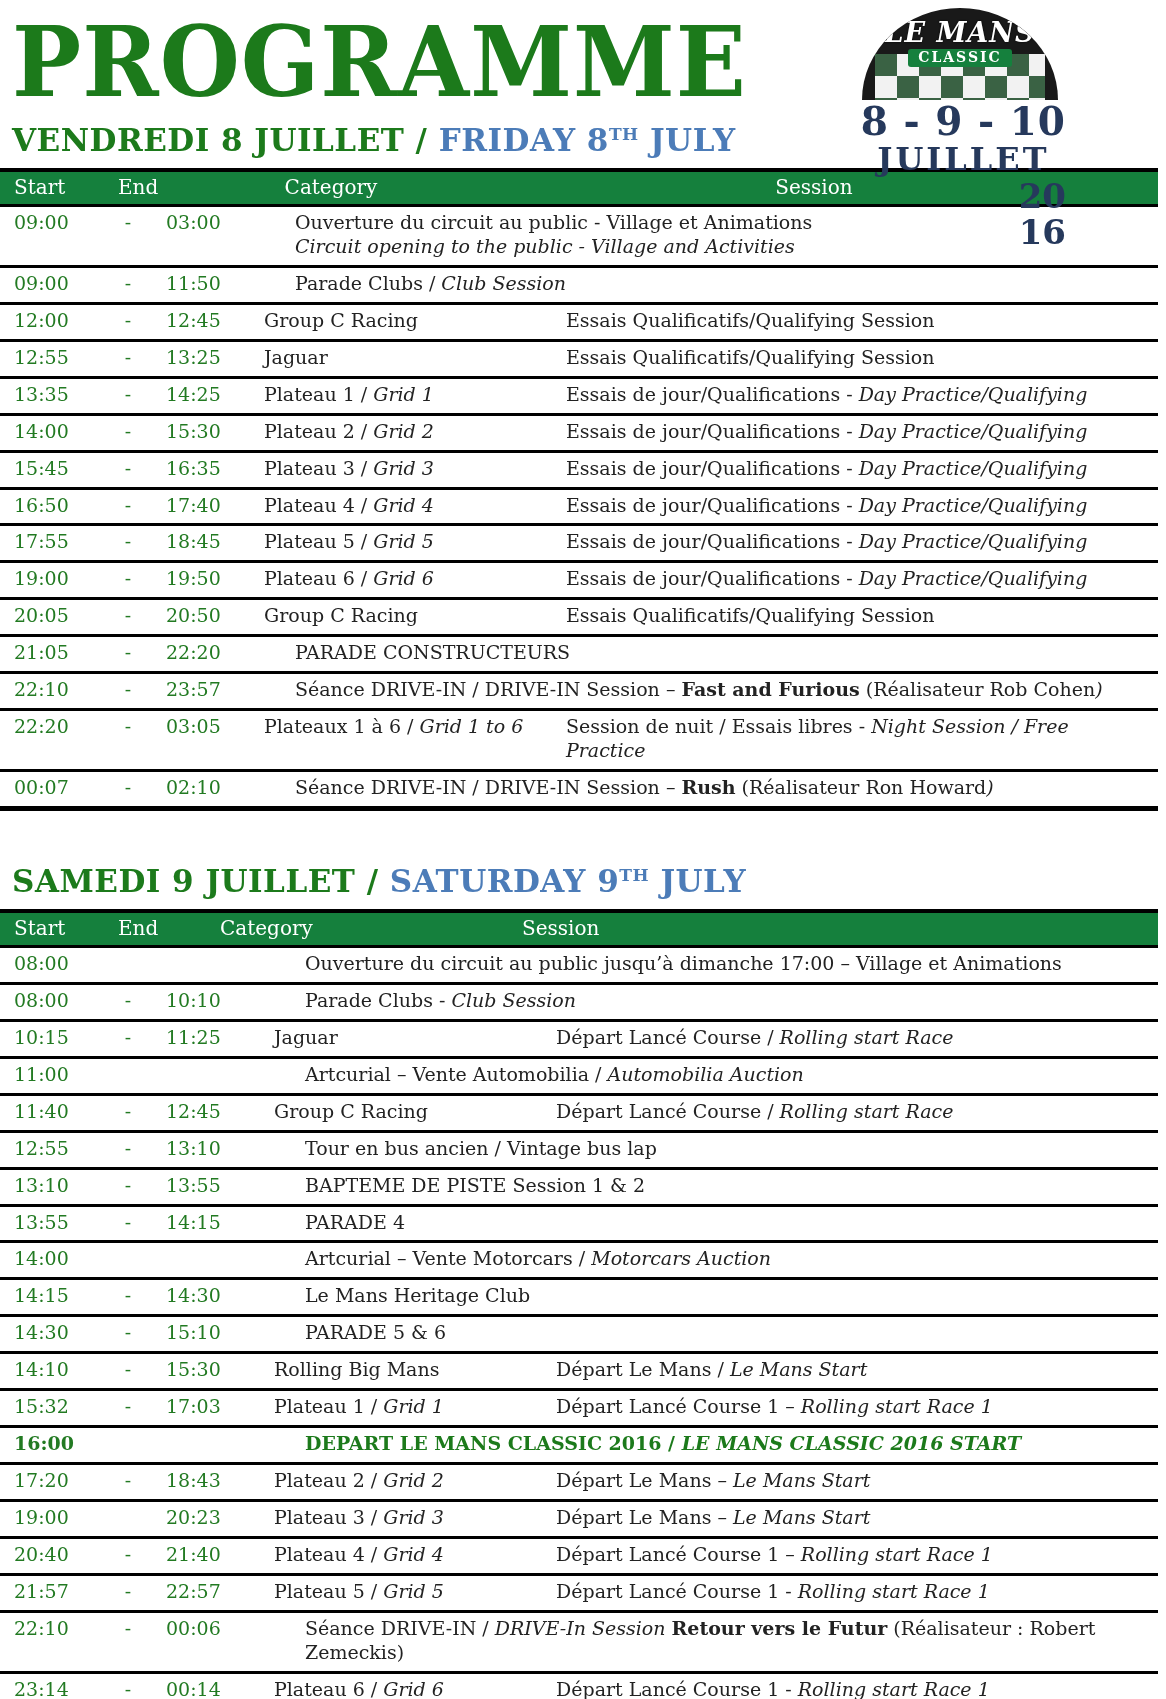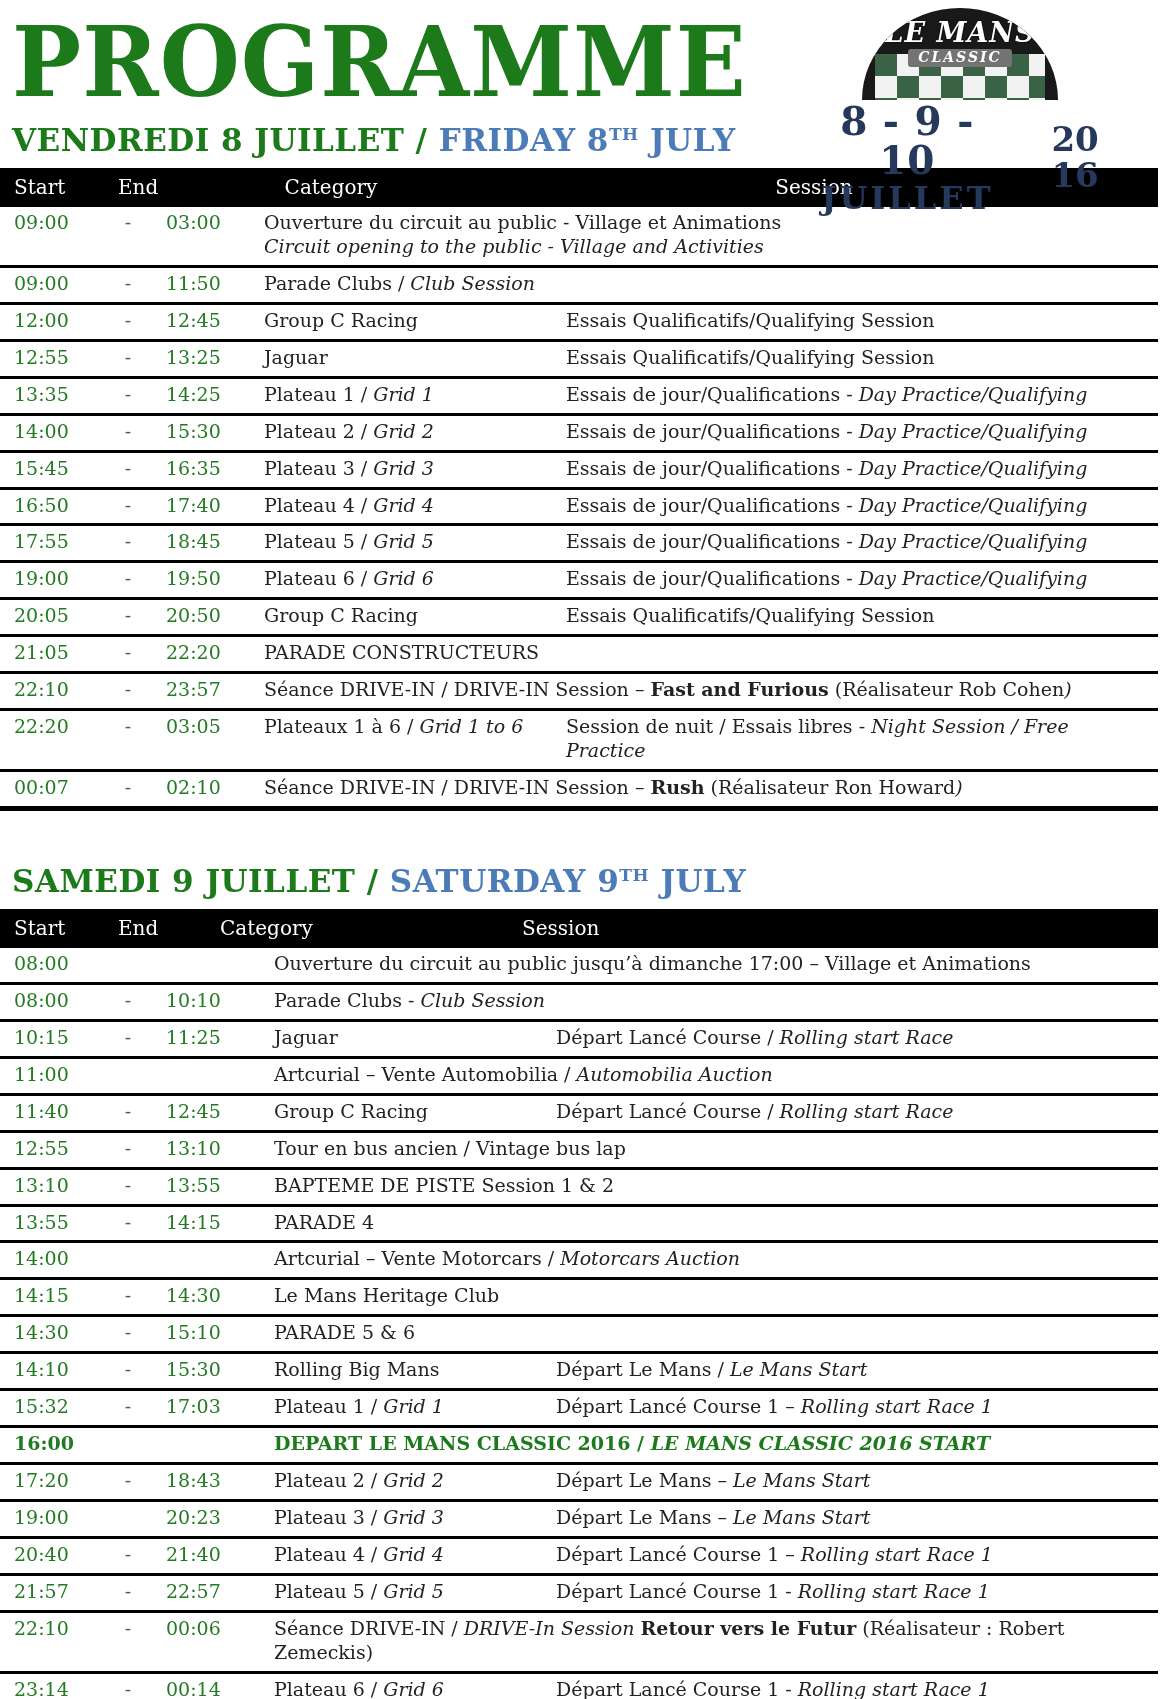--- a/index.html
+++ b/index.html
@@ -45,33 +45,33 @@
     background:repeating-conic-gradient(#f2f2f2 0% 25%, #3a6244 0% 50%);
     background-size:44px 44px;
   }
   .lm-text{
     position:relative;z-index:2;margin-top:9px;text-align:center;
     color:#fff;font-weight:bold;font-style:italic;font-size:27px;letter-spacing:1px;
     text-shadow:0 0 2px #000;
   }
   .cl-text{
     position:relative;z-index:2;margin:1px auto 0;width:max-content;
-    background:#737373;color:#fff;font-weight:bold;font-style:italic;
+    background:#15803d;color:#fff;font-weight:bold;
     font-size:14px;letter-spacing:2px;padding:0 10px 2px;border-radius:3px;
   }
-  .dates{display:flex;justify-content:center;align-items:center;margin-top:2px;color:#26395c;}
+  .dates{display:flex;justify-content:center;align-items:flex-end;margin-top:2px;color:#26395c;flex-direction:column;}
   .dates-left{text-align:center;}
   .d810{font-size:39px;font-weight:bold;line-height:1.0;letter-spacing:1px;}
   .juillet{font-size:32px;font-weight:bold;line-height:1.0;letter-spacing:3px;margin-top:2px;}
   .vline{width:3px;background:#26395c;margin:2px 7px;}
   .year{display:flex;flex-direction:column;justify-content:center;font-size:34px;font-weight:bold;line-height:1.05;margin-left:44px;}
   
   .sched{margin:0 8px 0 0;}
   .thead{
-    display:grid;background:#000000;color:#fff;
+    display:grid;background:#15803d;color:#fff;
     border-top:4px solid #000;border-bottom:3px solid #000;
     font-size:20px;padding:3px 0 5px;
   }
   .t1 .thead, .t1 .row{grid-template-columns:90px 28px 74px 278px 1fr;}
   .t2 .thead, .t2 .row{grid-template-columns:90px 28px 84px 258px 1fr;}
   .h-start{padding-left:14px;grid-column:1;}
   .h-end{grid-column:3;}
   .h-cat{grid-column:4;}
   .h-sess{grid-column:5;}
   .t1 .h-cat,.t1 .h-sess{text-align:center;}
@@ -83,21 +83,21 @@
     padding:4px 0 6px;
     font-size:19px;line-height:1.26;gap:24px;
   }
   .row:last-child{border-bottom:5px solid #000;}
   .tstart{grid-column:1;padding-left:14px;}
   .tdash{grid-column:2;text-align:center;}
   .tend{grid-column:3;}
   .tstart,.tdash,.tend{color:#227a22;}
   .cat{grid-column:4;padding-right:6px;}
   .sess{grid-column:5;padding-right:4px;}
-  .row.span .cat{grid-column:4 / 6;}
+  .row.span .cat{grid-column:4 / 6;margin-left:31px;}
   .i{font-style:italic;}
   .b{font-weight:bold;}
   .bi{font-weight:bold;font-style:italic;}
   .hl{color:#1c7a1b;font-weight:bold;}
   .hl .tstart{font-weight:bold;}
 </style>
 </head>
 <body>
 
 <div class="page">

